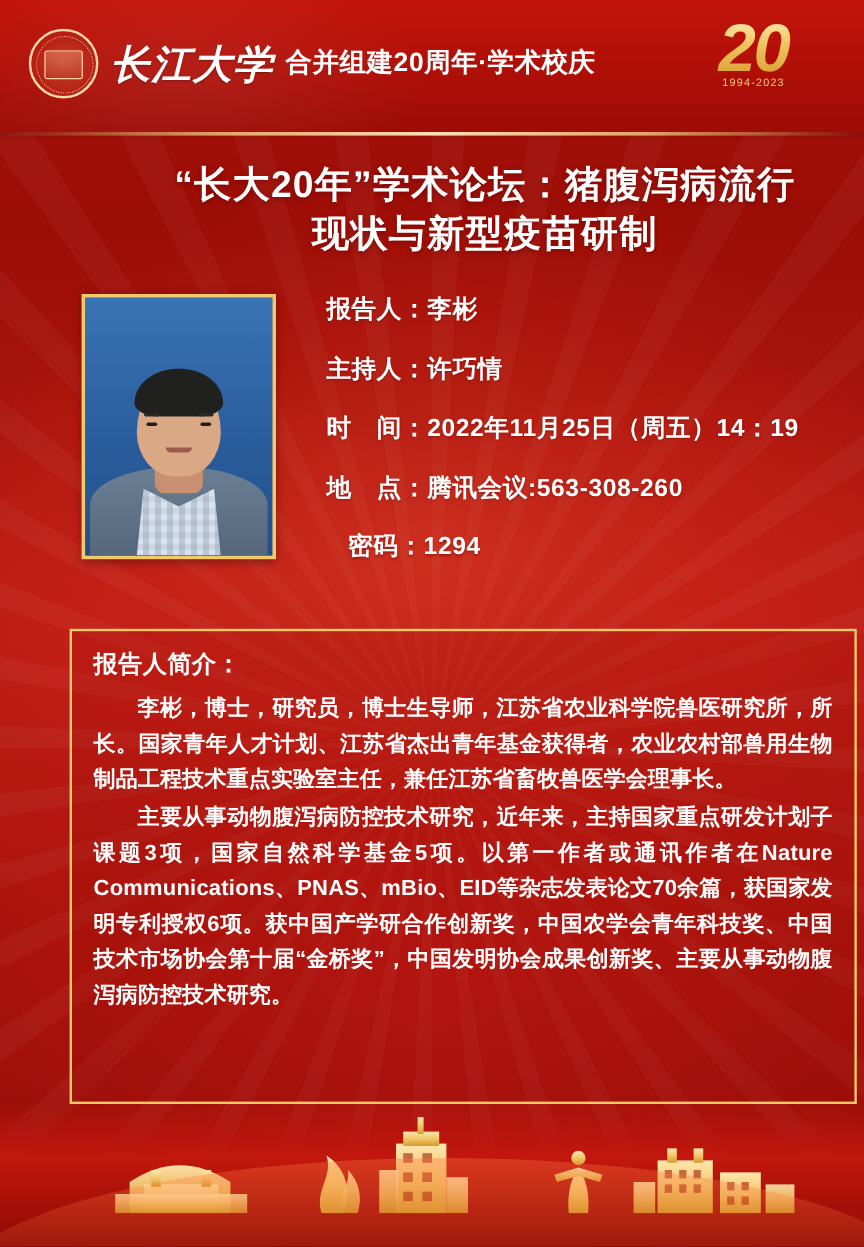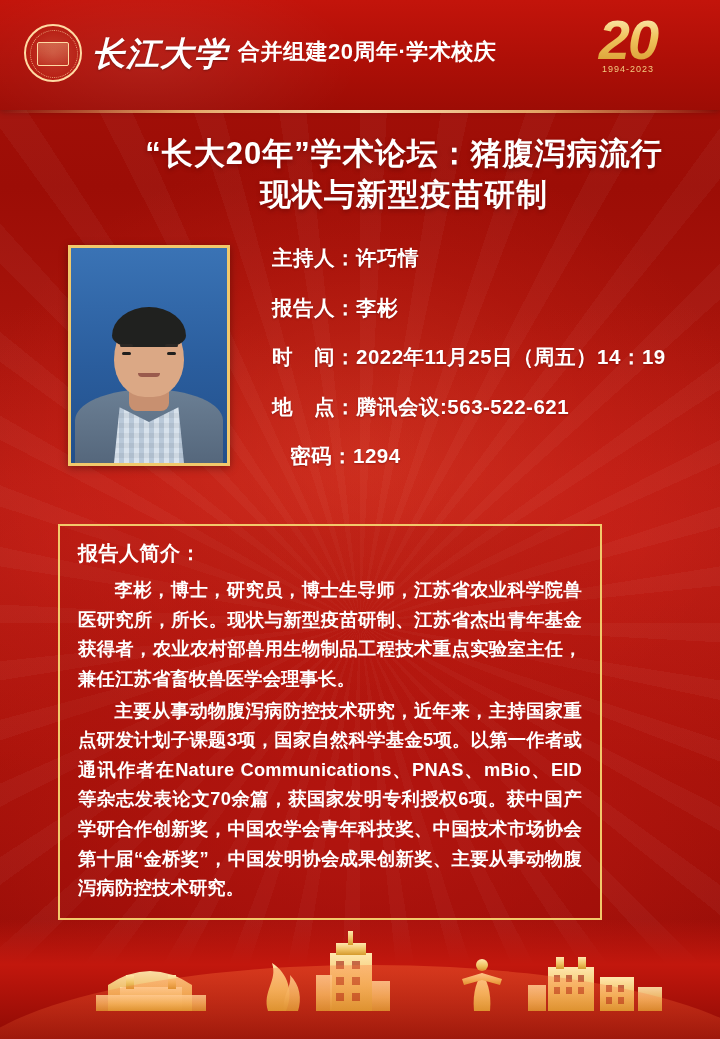--- a/index.html
+++ b/index.html
@@ -267,21 +267,21 @@
     white-space: nowrap;
   }
   .info-row.pw {
     margin-left: 18px;
   }
 
   
   .bio-box {
     position: absolute;
     left: 58px; top: 524px;
-    width: 544px;
+    width: 656px;
     height: 396px;
     border: 2px solid #f2c96b;
     padding: 14px 18px 10px 18px;
     box-sizing: border-box;
     color: #ffffff;
     background: rgba(150,12,6,0.18);
   }
   .bio-title {
     font-size: 20px;
     font-weight: 700;
@@ -374,31 +374,31 @@
         <div class="p-hair"></div>
         <div class="p-brow left"></div>
         <div class="p-brow right"></div>
         <div class="p-eye left"></div>
         <div class="p-eye right"></div>
         <div class="p-mouth"></div>
       </div>
     </div>
 
     <div class="info-list">
+      <div class="info-row">报告人：李彬</div>
       <div class="info-row">主持人：许巧情</div>
-      <div class="info-row">报告人：李彬</div>
       <div class="info-row">时　间：2022年11月25日（周五）14：19</div>
-      <div class="info-row">地　点：腾讯会议:563-522-621</div>
+      <div class="info-row">地　点：腾讯会议:563-308-260</div>
       <div class="info-row pw">密码：1294</div>
     </div>
   </div>
 
   <div class="bio-box">
     <div class="bio-title">报告人简介：</div>
-    <p class="bio-p">李彬，博士，研究员，博士生导师，江苏省农业科学院兽医研究所，所长。现状与新型疫苗研制、江苏省杰出青年基金获得者，农业农村部兽用生物制品工程技术重点实验室主任，兼任江苏省畜牧兽医学会理事长。</p>
+    <p class="bio-p">李彬，博士，研究员，博士生导师，江苏省农业科学院兽医研究所，所长。国家青年人才计划、江苏省杰出青年基金获得者，农业农村部兽用生物制品工程技术重点实验室主任，兼任江苏省畜牧兽医学会理事长。</p>
     <p class="bio-p">主要从事动物腹泻病防控技术研究，近年来，主持国家重点研发计划子课题3项，国家自然科学基金5项。以第一作者或通讯作者在Nature Communications、PNAS、mBio、EID等杂志发表论文70余篇，获国家发明专利授权6项。获中国产学研合作创新奖，中国农学会青年科技奖、中国技术市场协会第十届“金桥奖”，中国发明协会成果创新奖、主要从事动物腹泻病防控技术研究。</p>
   </div>
 
   <div class="footer">
     <div class="footer-wave"></div>
     <svg class="skyline" viewBox="0 0 720 82" preserveAspectRatio="none">
       <defs>
         <linearGradient id="gold" x1="0" y1="0" x2="0" y2="1">
           <stop offset="0%" stop-color="#ffe7ad"></stop>
           <stop offset="55%" stop-color="#f0c264"></stop>

